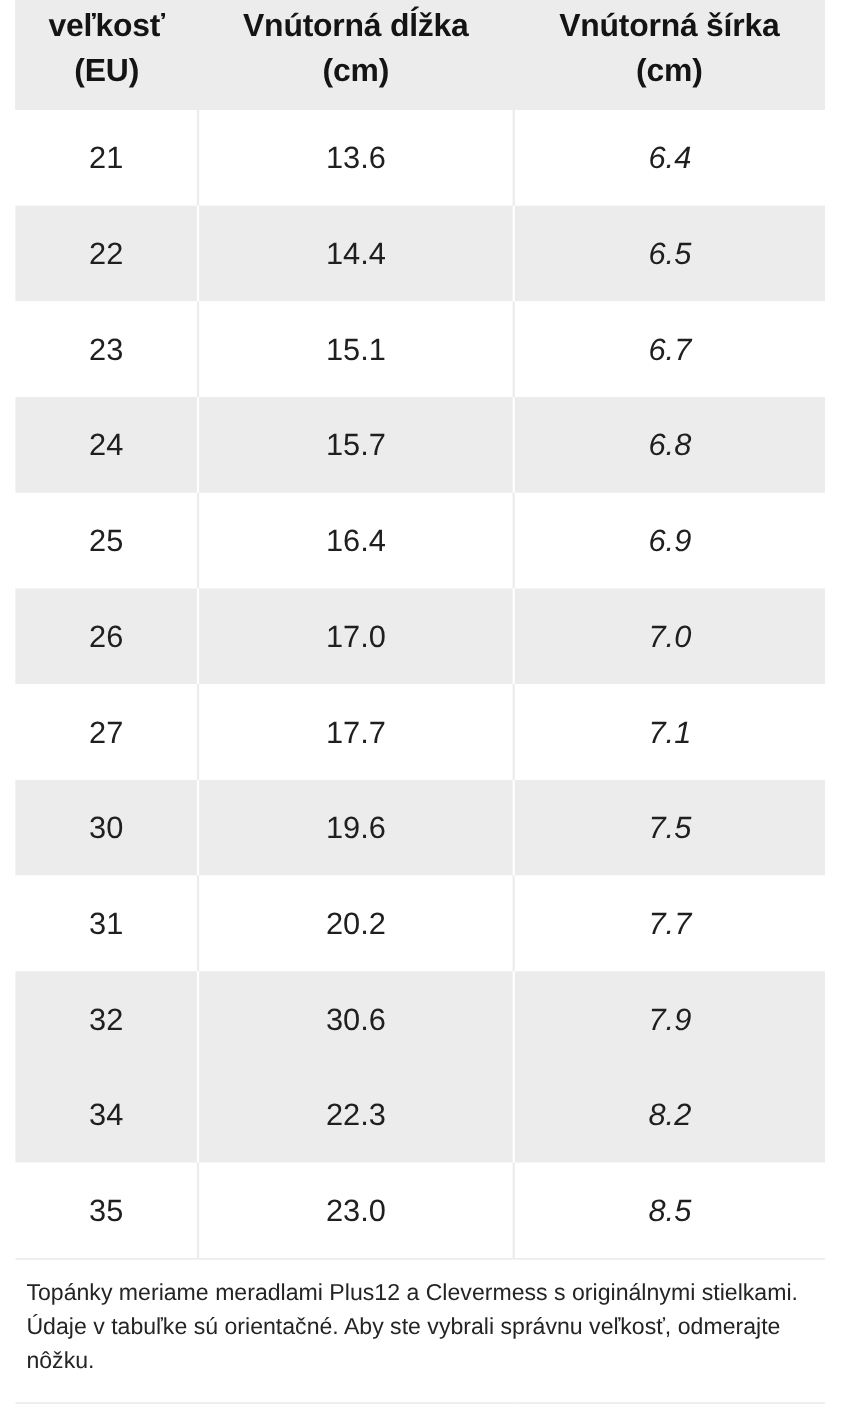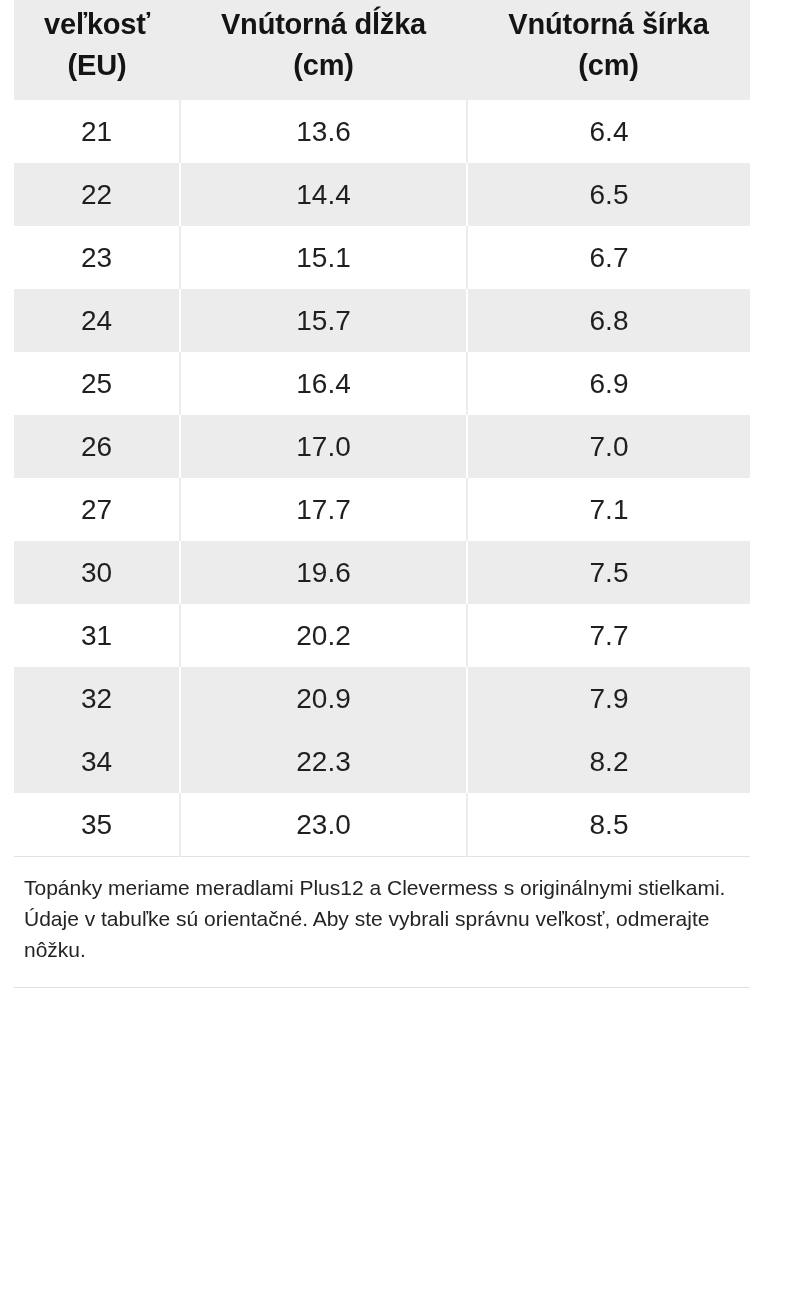--- a/index.html
+++ b/index.html
@@ -65,29 +65,30 @@
     background: #ffffff;
   }
   tbody tr.data-row.alt {
     background: #ececec;
   }
 
   tbody td {
     font-size: 28px;
     line-height: 1.2;
     height: 63px;
-    padding: 0 6px;
+    padding: 12px 6px;
     text-align: center;
     vertical-align: middle;
     color: #1f1f1f;
     border-right: 1px solid #ffffff;
     border-bottom: 0;
   }
   tbody tr.data-row td:last-child {
     border-right: 0;
+    font-style: italic;
   }
   
   tbody tr.data-row.alt td {
     border-right: 2px solid #ffffff;
   }
   tbody tr.data-row.alt td:last-child { border-right: 0; }
 
   tbody tr.data-row:not(.alt) td {
     border-right: 2px solid #ececec;
   }
@@ -179,21 +180,21 @@
           <td>19.6</td>
           <td>7.5</td>
         </tr>
         <tr class="data-row">
           <td>31</td>
           <td>20.2</td>
           <td>7.7</td>
         </tr>
         <tr class="data-row alt">
           <td>32</td>
-          <td>20.9</td>
+          <td>30.6</td>
           <td>7.9</td>
         </tr>
         <tr class="data-row alt">
           <td>34</td>
           <td>22.3</td>
           <td>8.2</td>
         </tr>
         <tr class="data-row">
           <td>35</td>
           <td>23.0</td>

